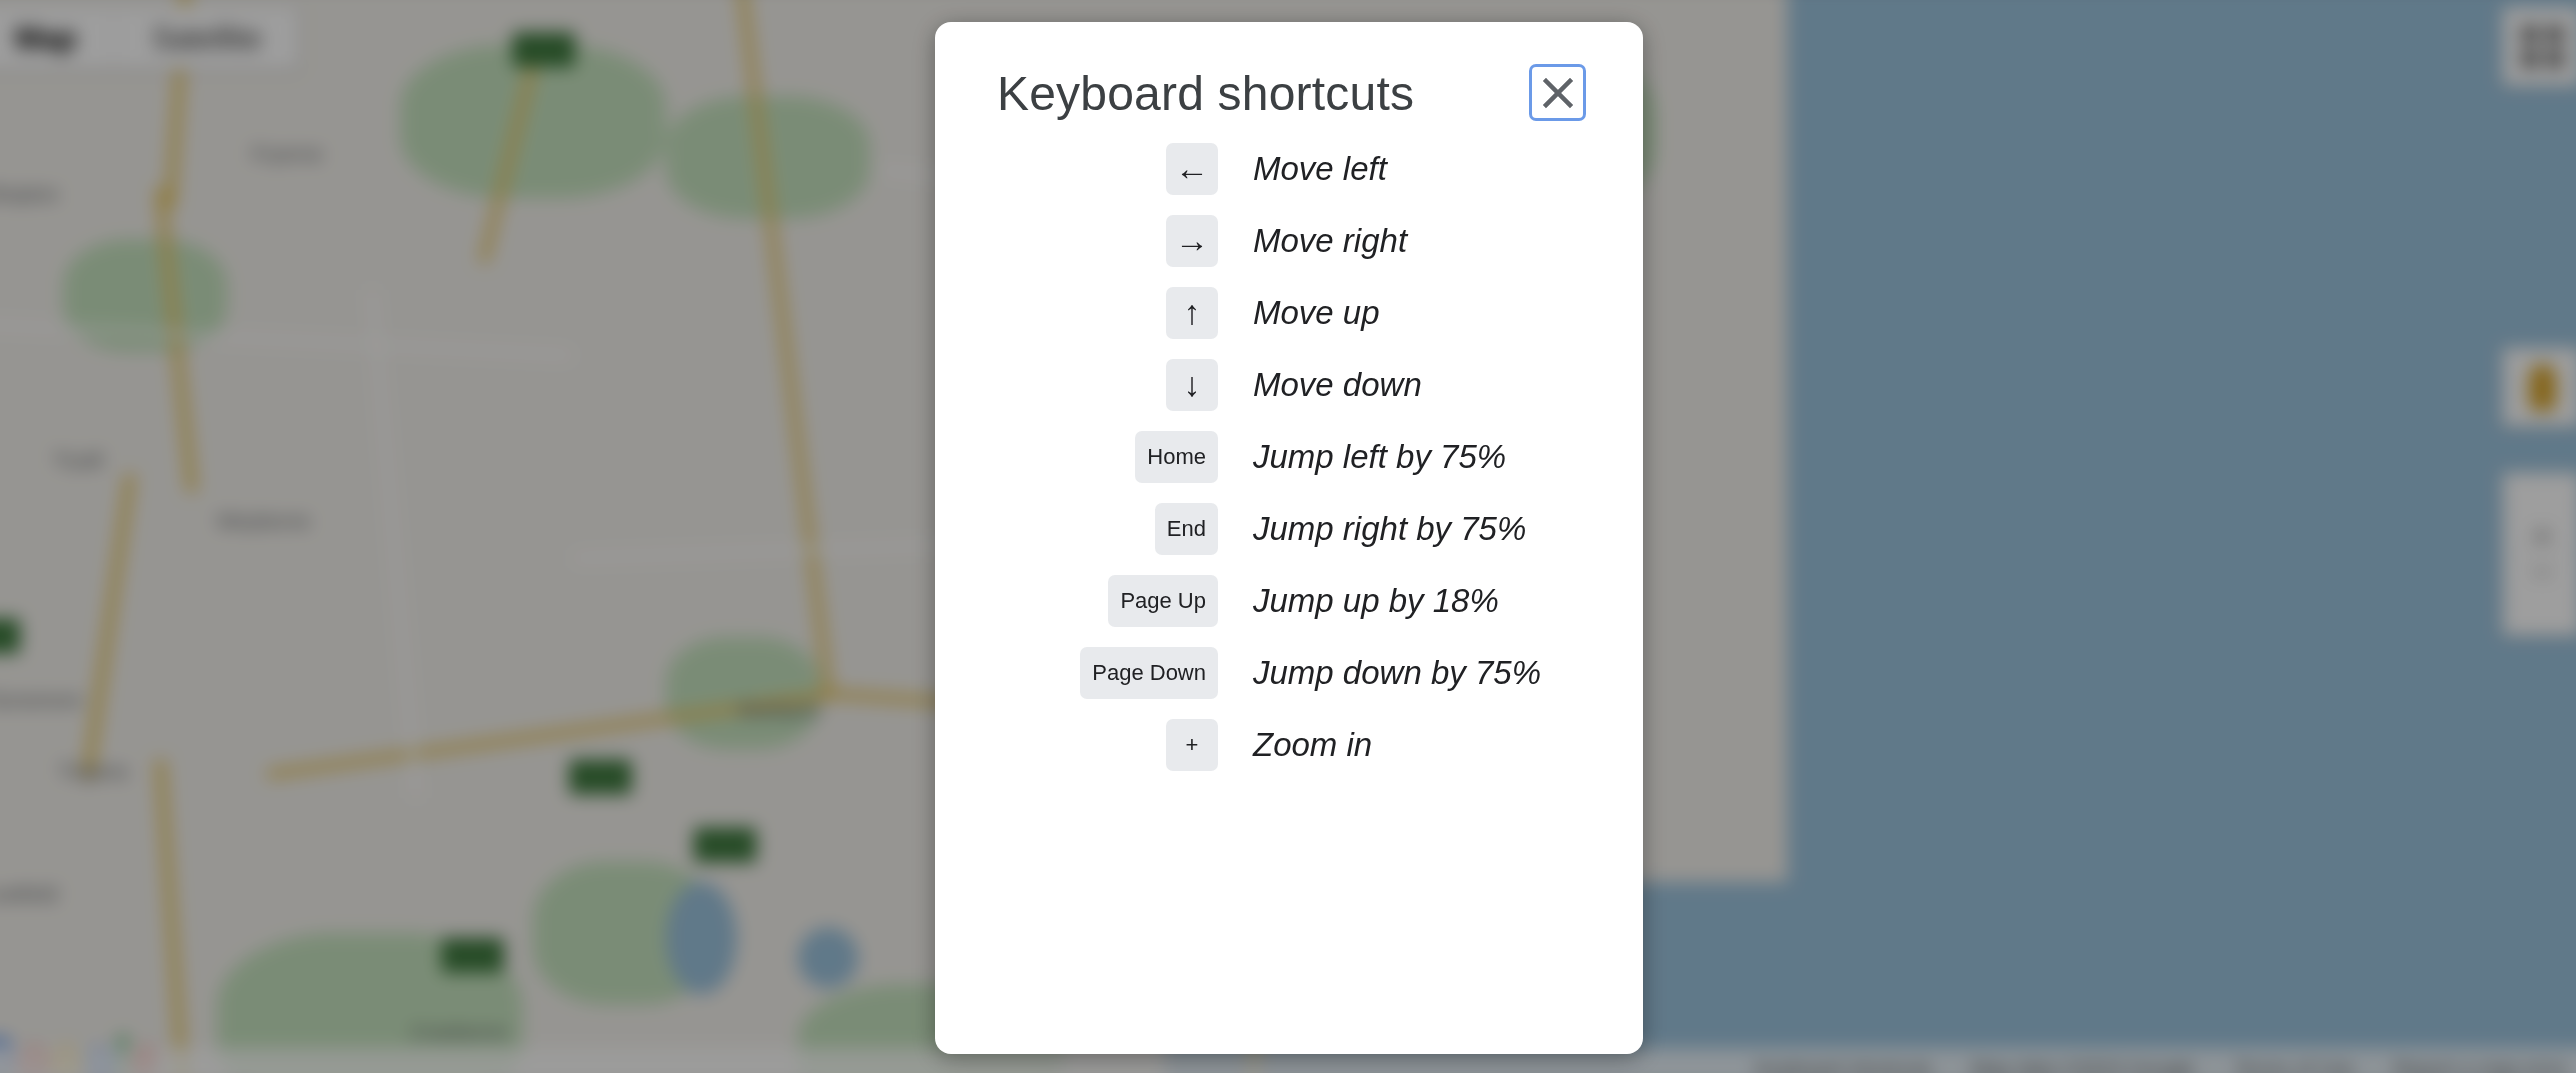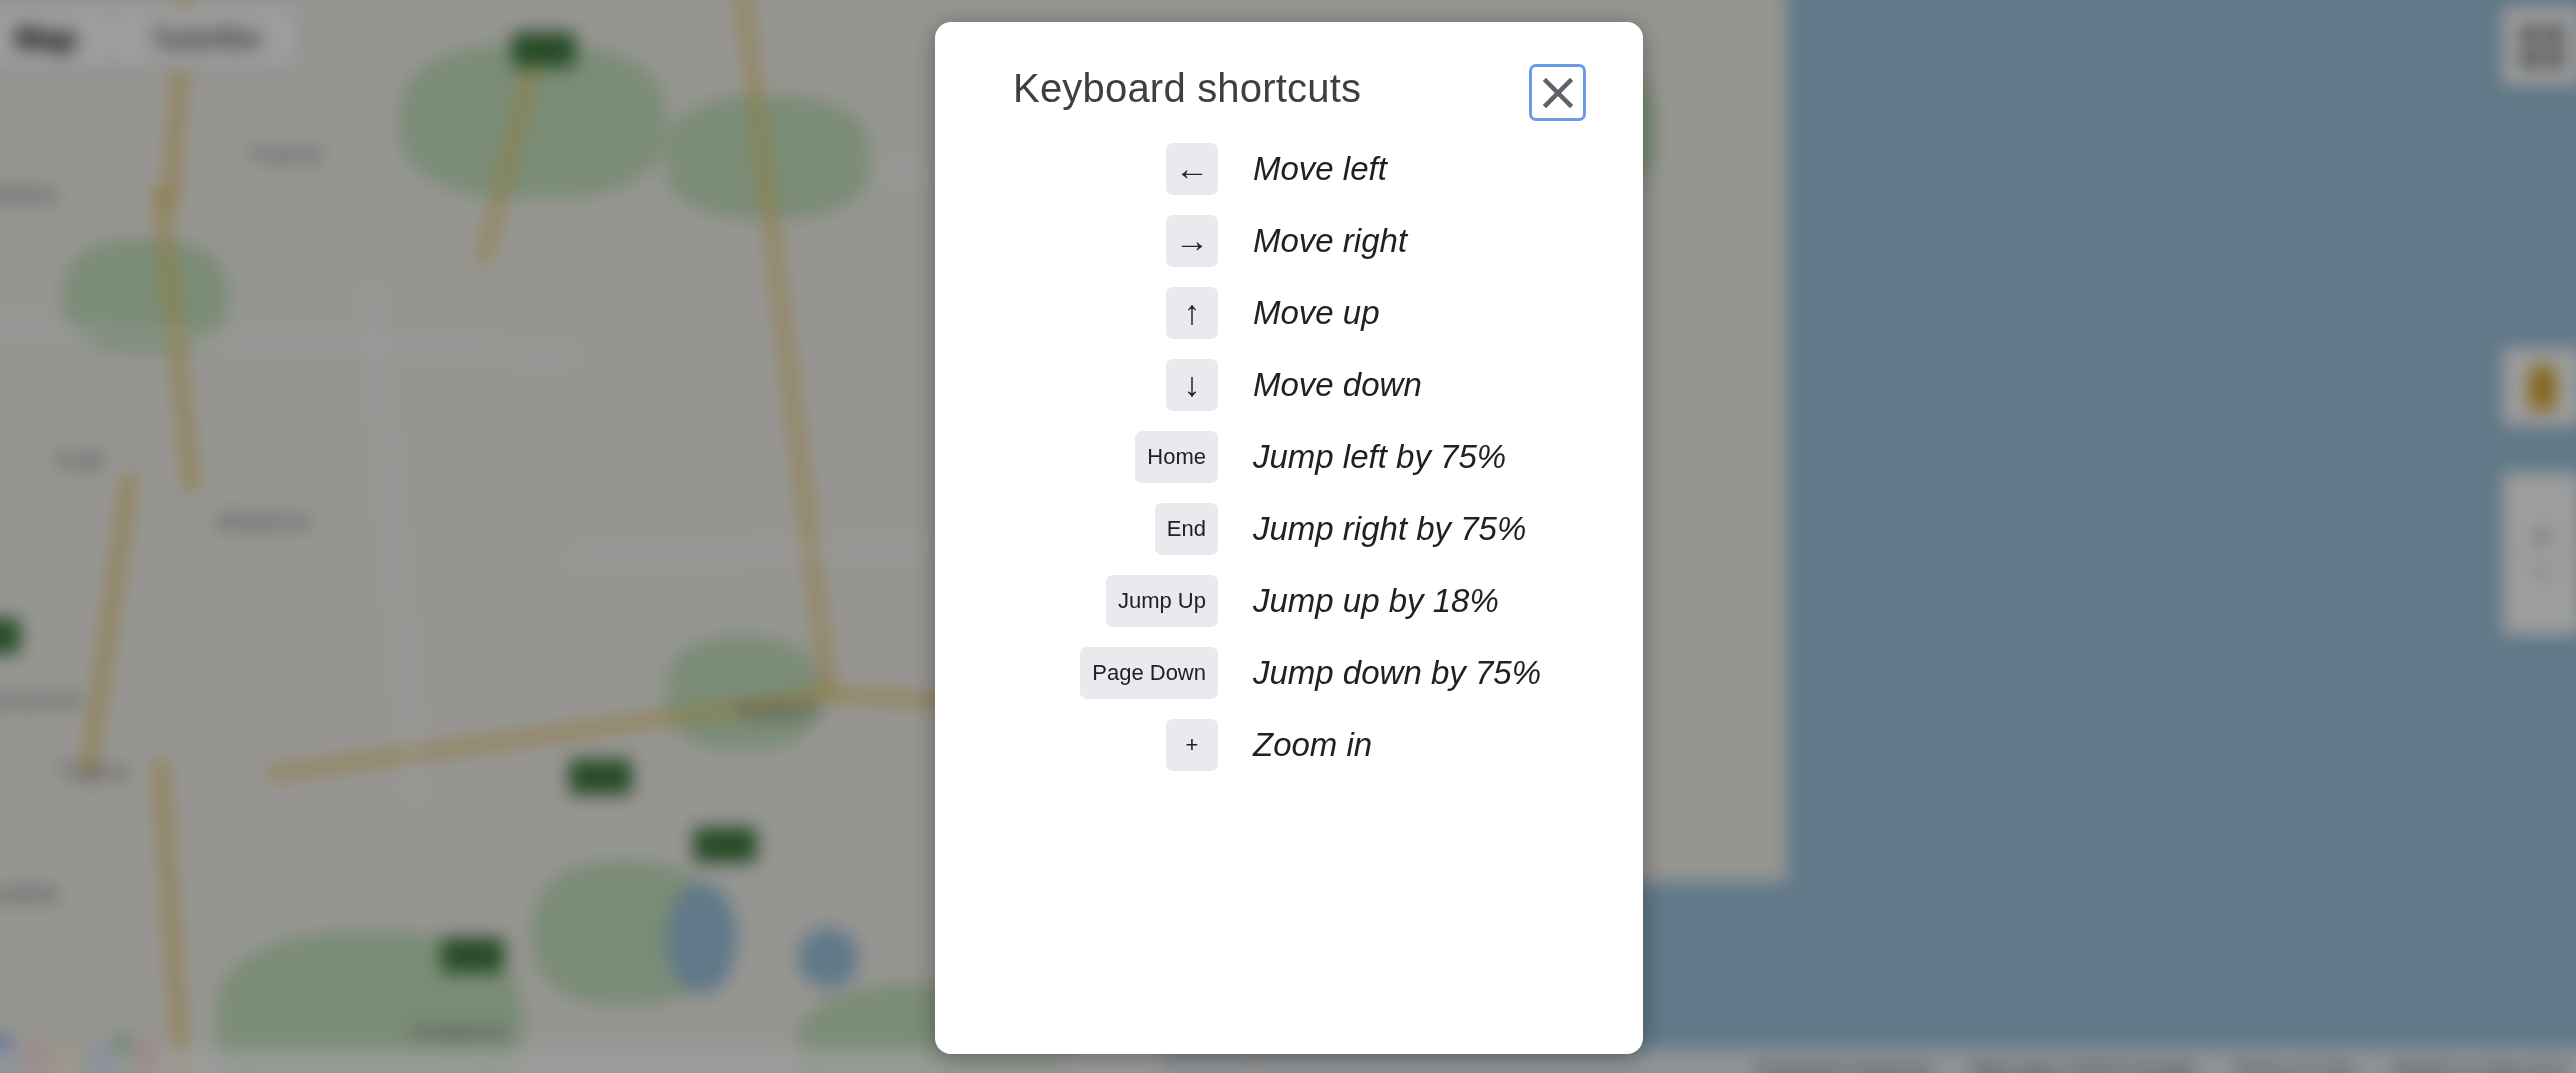--- a/index.html
+++ b/index.html
@@ -87,23 +87,22 @@
     overflow:hidden;
   }
 
   #dlg-header {
     position:relative;
     height:119px;
     display:flex; align-items:center;
   }
   #dlg-title {
     position:absolute; left:62px; top:44px;
-    font-size:40px; color:#3c4043; font-weight:400;
+    font-size:48px; color:#3c4043; font-weight:400;
     letter-spacing:0.2px;
-    margin-left:16px;
   }
   #close-btn {
     position:absolute; right:57px; top:42px;
     width:57px; height:57px;
     background:#fff;
     border:3px solid #6b9ae8;
     border-radius:7px;
     display:flex; align-items:center; justify-content:center;
     cursor:pointer;
   }
@@ -289,21 +288,21 @@
           <div class="sc-desc">Jump left by 75%</div>
         </div>
         <div class="sc-row">
           <div class="sc-key-cell">
             <div class="sc-key">End</div>
           </div>
           <div class="sc-desc">Jump right by 75%</div>
         </div>
         <div class="sc-row">
           <div class="sc-key-cell">
-            <div class="sc-key">Jump Up</div>
+            <div class="sc-key">Page Up</div>
           </div>
           <div class="sc-desc">Jump up by 18%</div>
         </div>
         <div class="sc-row">
           <div class="sc-key-cell">
             <div class="sc-key">Page Down</div>
           </div>
           <div class="sc-desc">Jump down by 75%</div>
         </div>
         <div class="sc-row">

